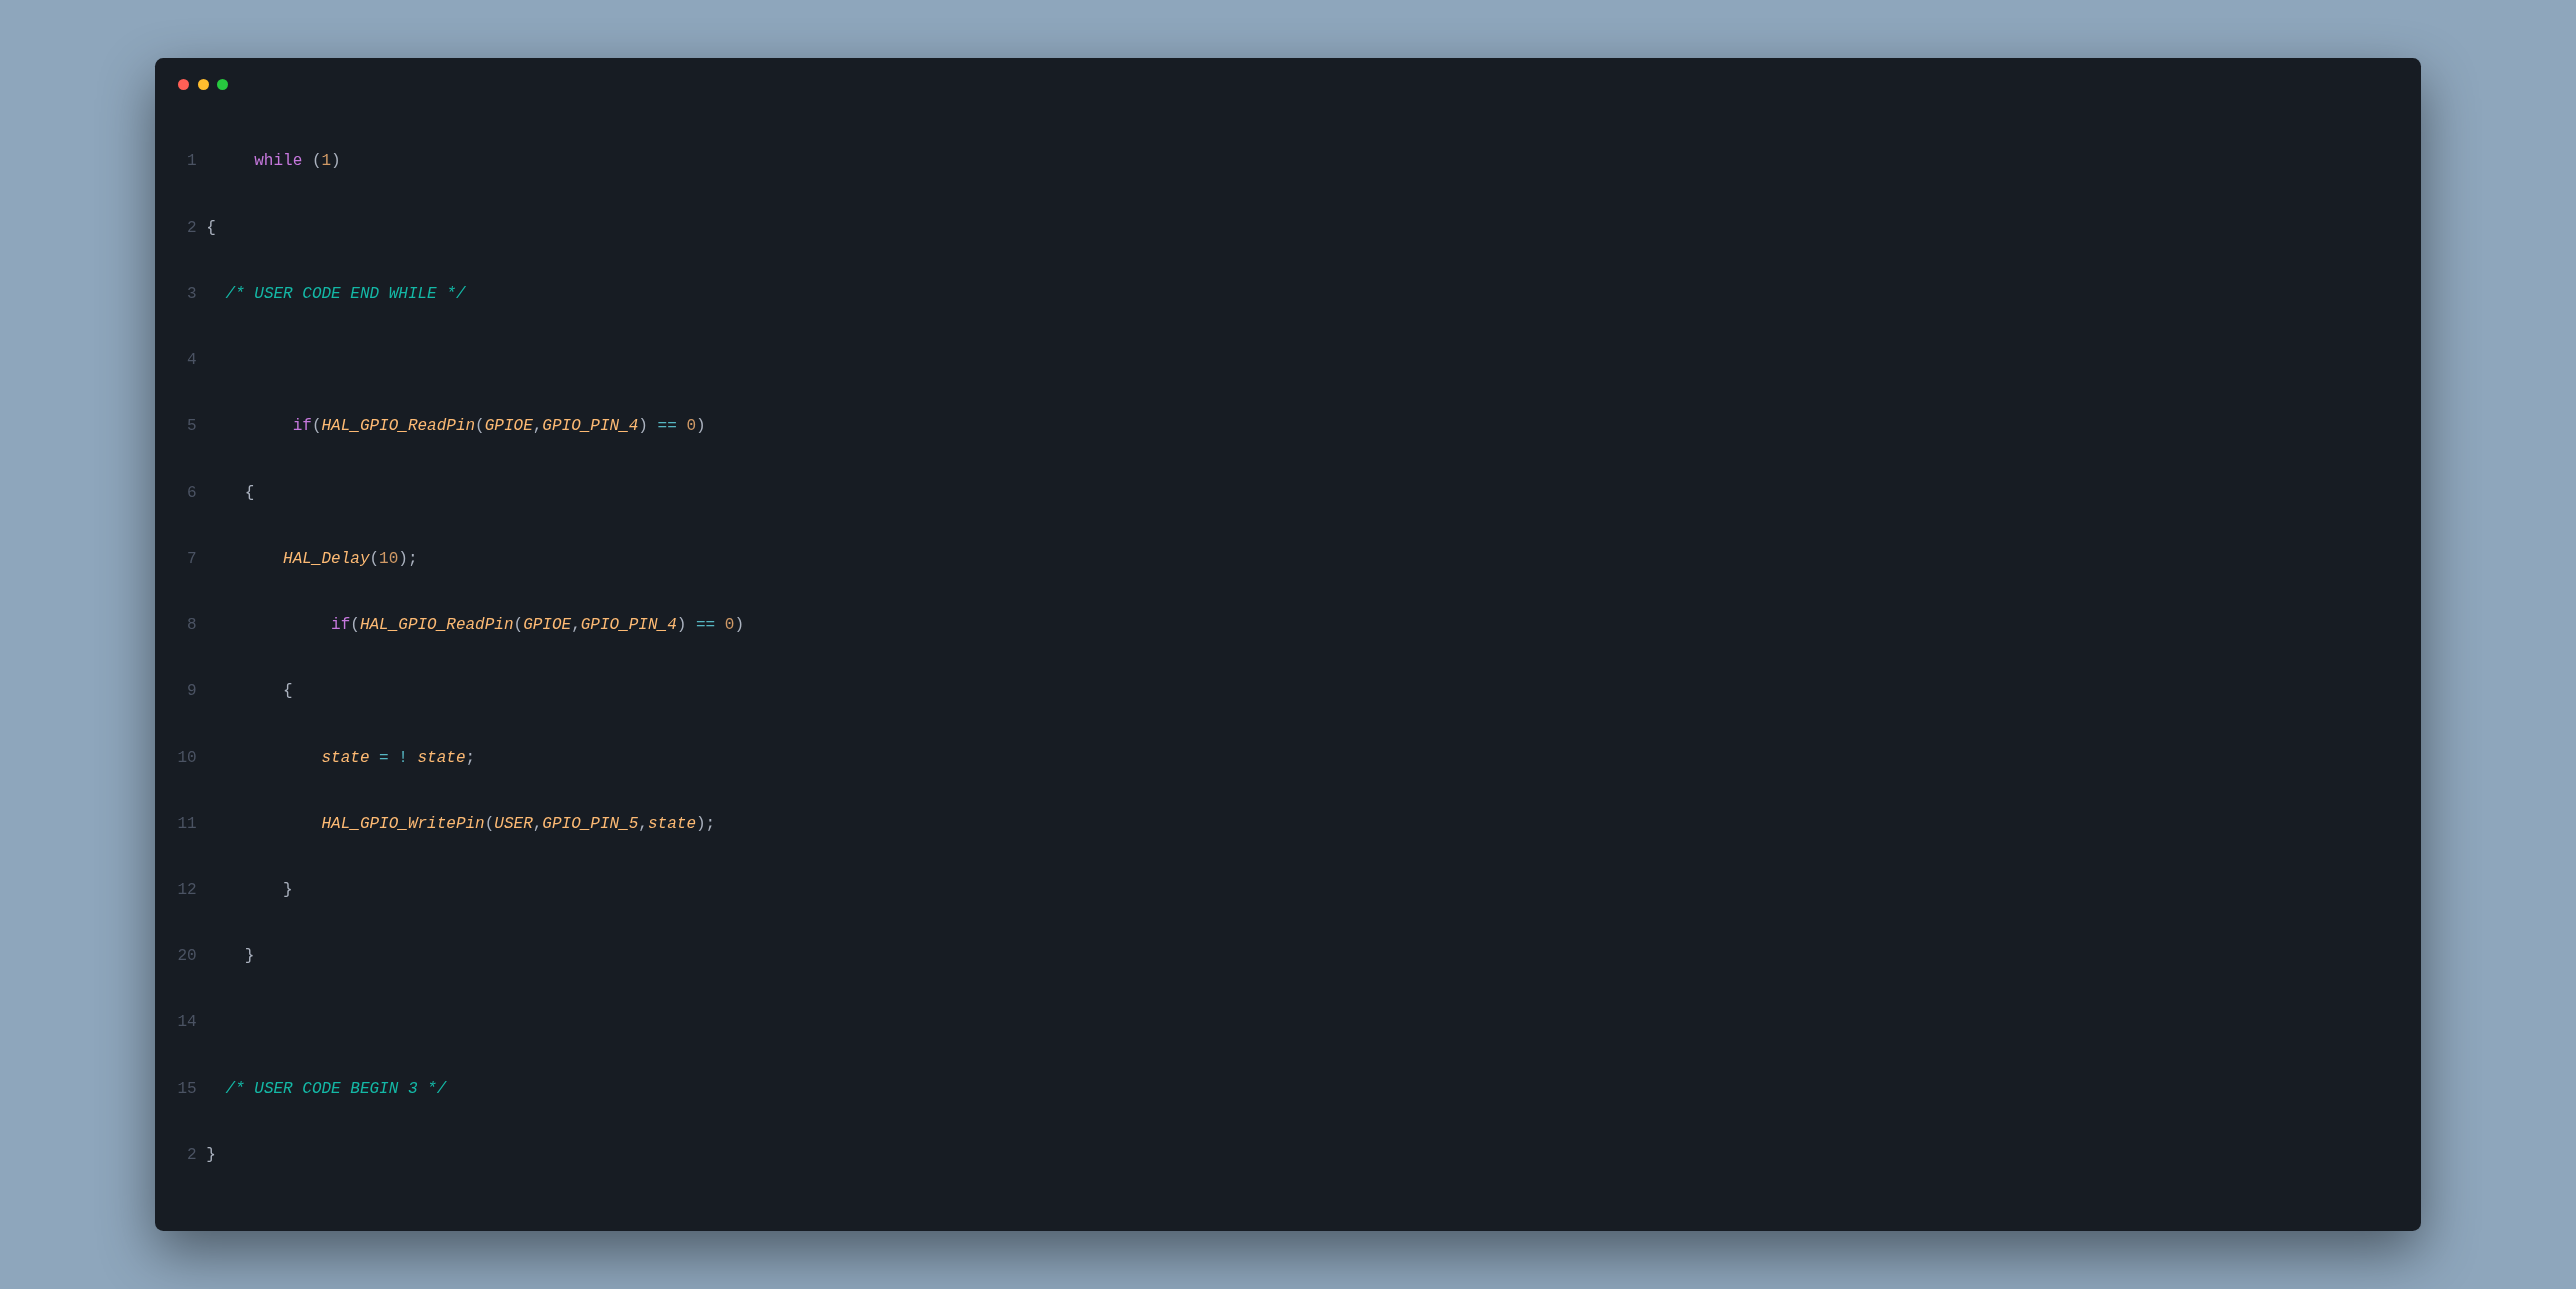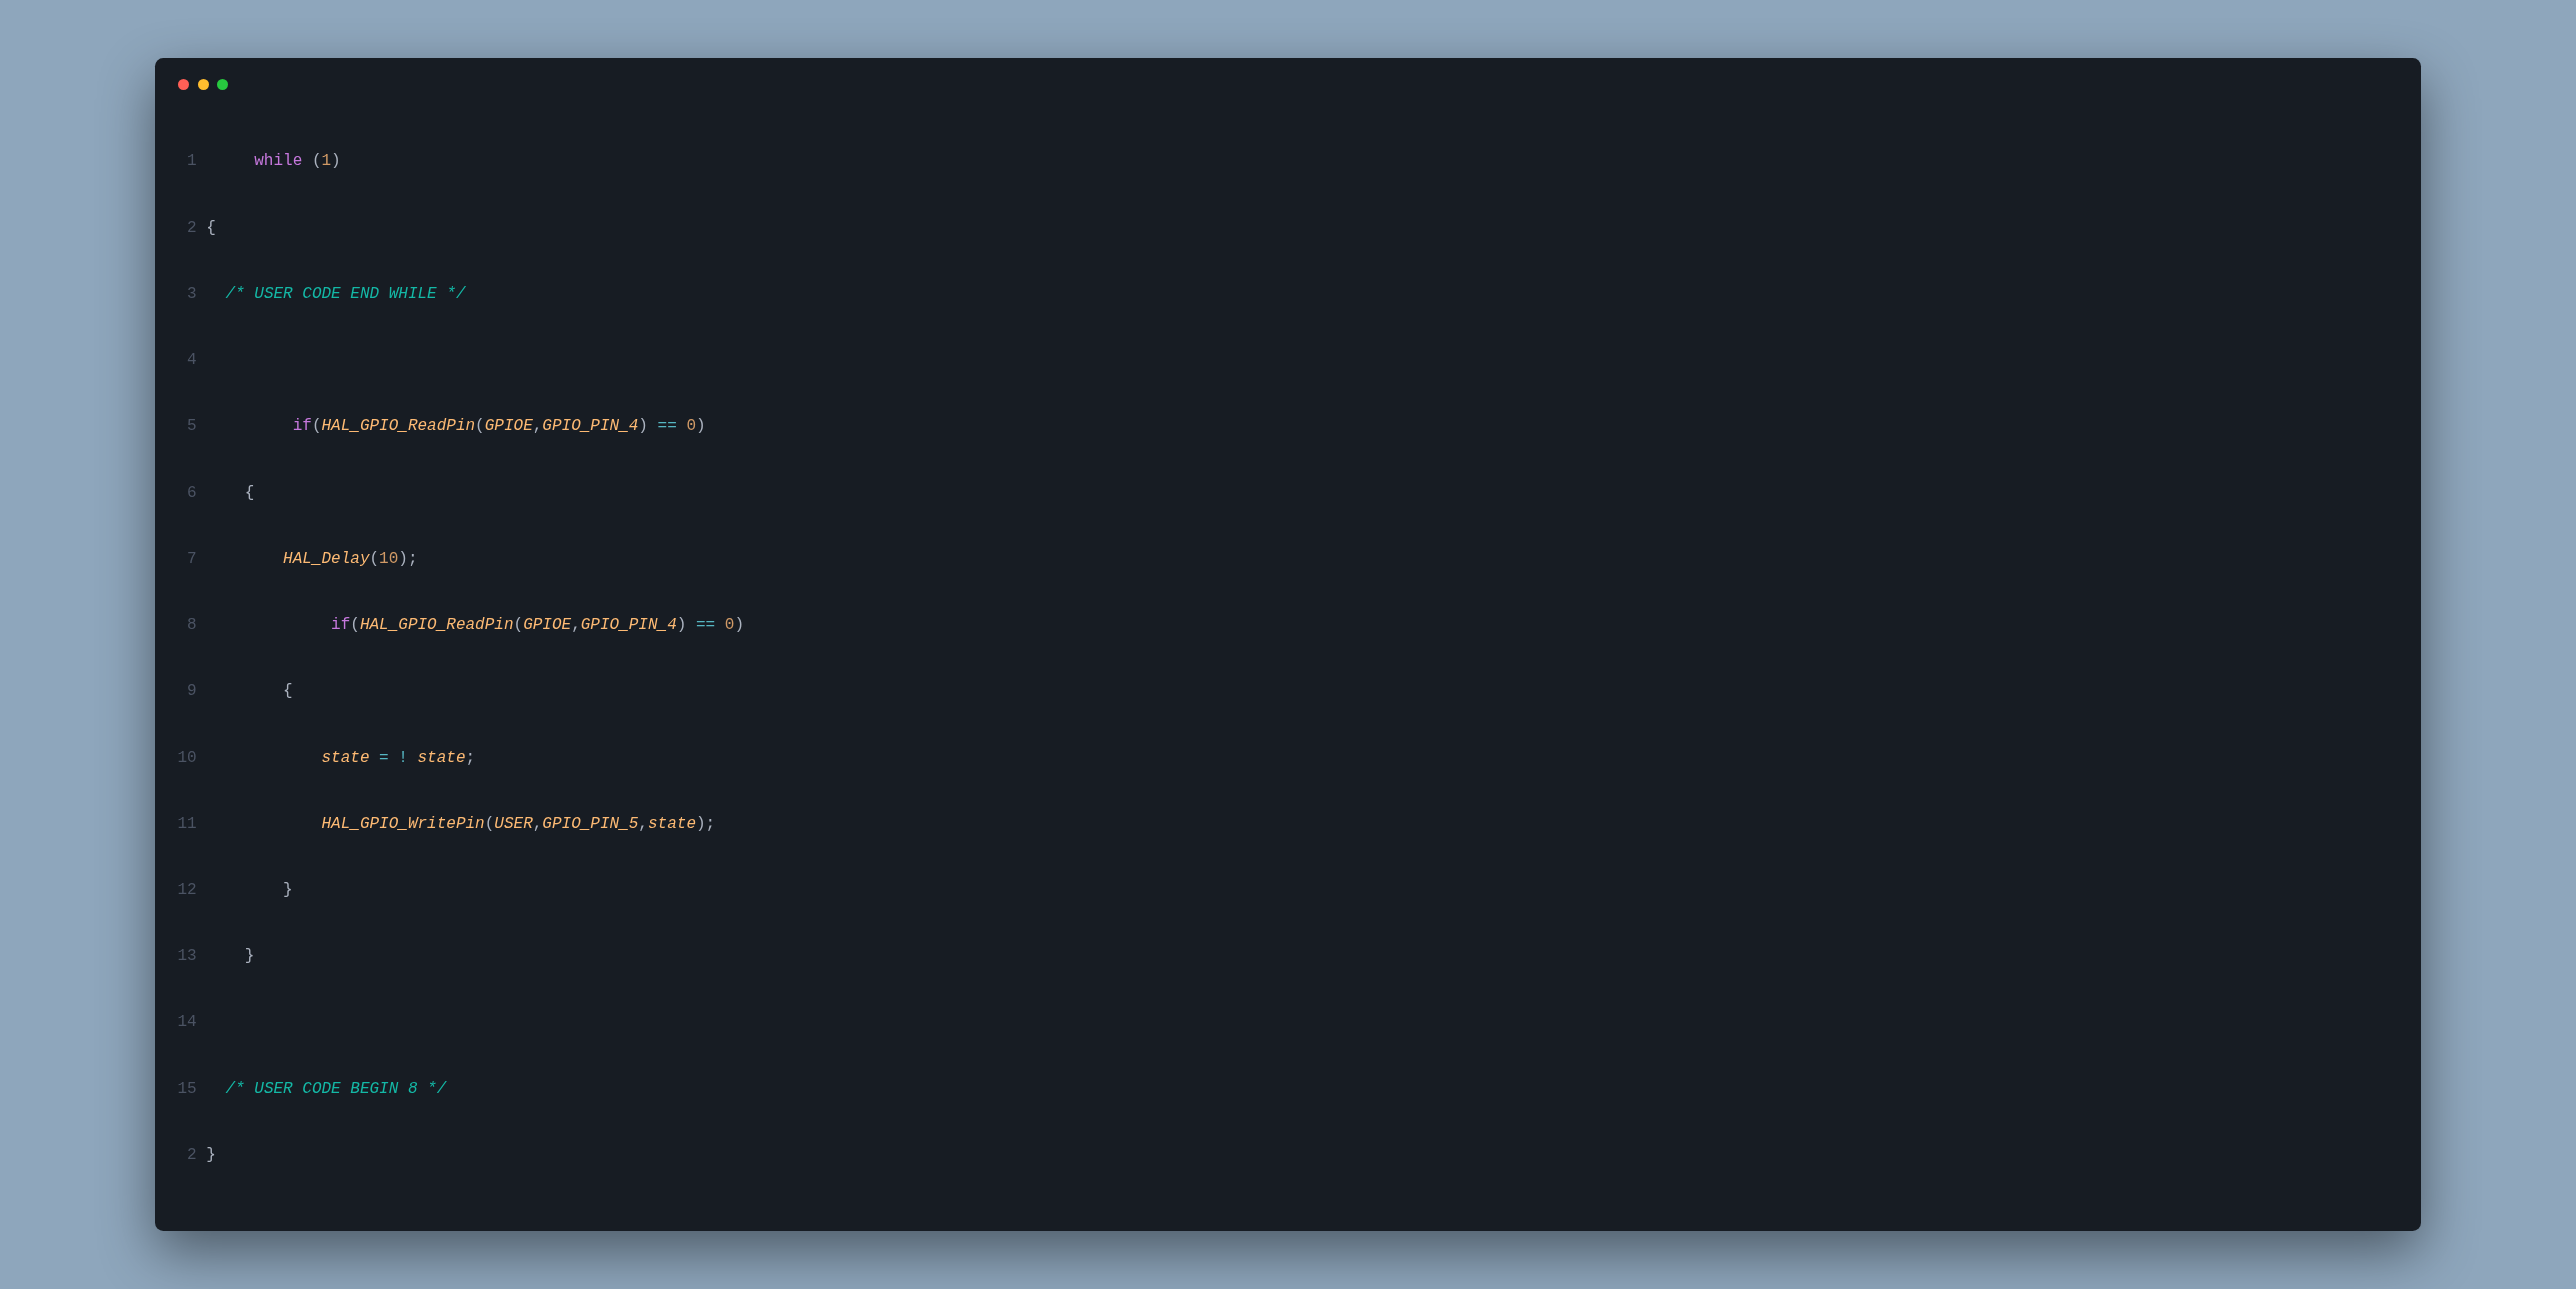--- a/index.html
+++ b/index.html
@@ -79,19 +79,19 @@
     <div class="line"><span class="lineno">3</span><span class="src"><span class="cmt">  /* USER CODE END WHILE */</span></span></div>
     <div class="line"><span class="lineno">4</span><span class="src"></span></div>
     <div class="line"><span class="lineno">5</span><span class="src"><span>    </span><span class="kw">if</span><span class="punc">(</span><span class="fn">HAL_GPIO_ReadPin</span><span class="punc">(</span><span class="fn">GPIOE</span><span class="punc">,</span><span class="fn">GPIO_PIN_4</span><span class="punc">)</span><span class="op"> == </span><span class="num">0</span><span class="punc">)</span></span></div>
     <div class="line"><span class="lineno">6</span><span class="src"><span>    </span><span class="punc">{</span></span></div>
     <div class="line"><span class="lineno">7</span><span class="src"><span>        </span><span class="fn">HAL_Delay</span><span class="punc">(</span><span class="num">10</span><span class="punc">);</span></span></div>
     <div class="line"><span class="lineno">8</span><span class="src"><span>        </span><span class="kw">if</span><span class="punc">(</span><span class="fn">HAL_GPIO_ReadPin</span><span class="punc">(</span><span class="fn">GPIOE</span><span class="punc">,</span><span class="fn">GPIO_PIN_4</span><span class="punc">)</span><span class="op"> == </span><span class="num">0</span><span class="punc">)</span></span></div>
     <div class="line"><span class="lineno">9</span><span class="src"><span>        </span><span class="punc">{</span></span></div>
     <div class="line"><span class="lineno">10</span><span class="src"><span>            </span><span class="fn">state</span><span class="op"> = ! </span><span class="fn">state</span><span class="punc">;</span></span></div>
     <div class="line"><span class="lineno">11</span><span class="src"><span>            </span><span class="fn">HAL_GPIO_WritePin</span><span class="punc">(</span><span class="fn">USER</span><span class="punc">,</span><span class="fn">GPIO_PIN_5</span><span class="punc">,</span><span class="fn">state</span><span class="punc">);</span></span></div>
     <div class="line"><span class="lineno">12</span><span class="src"><span>        </span><span class="punc">}</span></span></div>
-    <div class="line"><span class="lineno">13</span><span class="src"><span>    </span><span class="punc">}</span></span></div>
+    <div class="line"><span class="lineno">20</span><span class="src"><span>    </span><span class="punc">}</span></span></div>
     <div class="line"><span class="lineno">14</span><span class="src"></span></div>
-    <div class="line"><span class="lineno">15</span><span class="src"><span class="cmt">  /* USER CODE BEGIN 8 */</span></span></div>
+    <div class="line"><span class="lineno">15</span><span class="src"><span class="cmt">  /* USER CODE BEGIN 3 */</span></span></div>
     <div class="line"><span class="lineno">2</span><span class="src"><span class="punc">}</span></span></div>
   </div>
 </div>
 
 
 </body></html>

